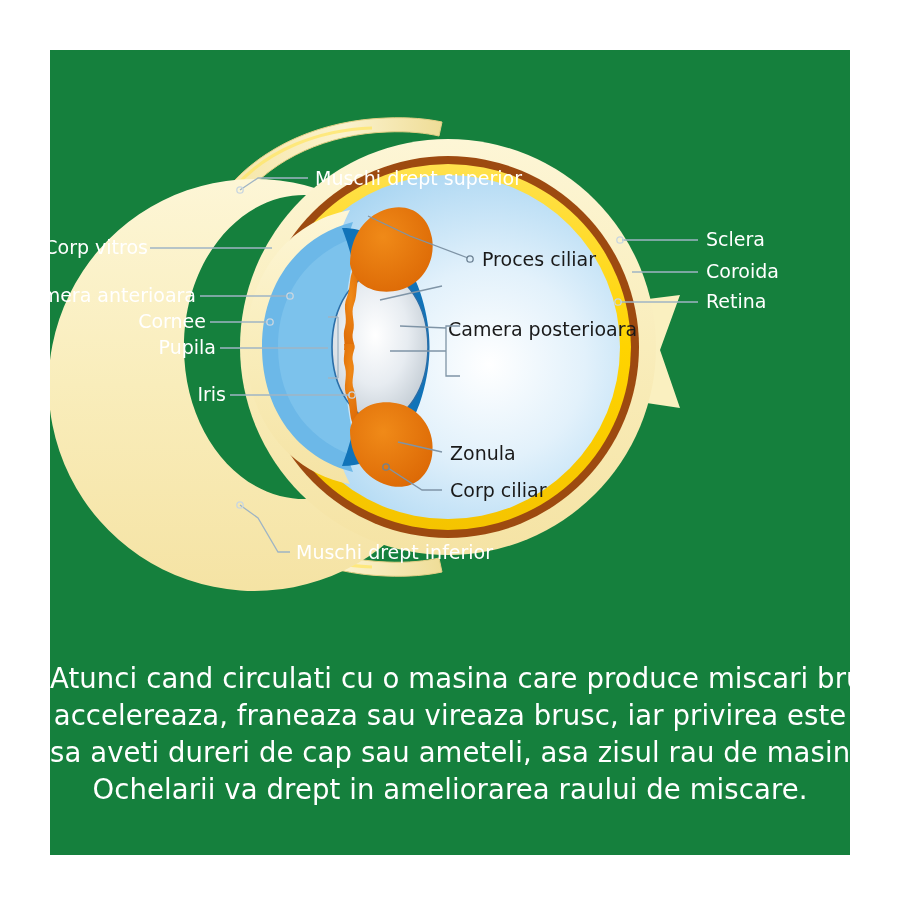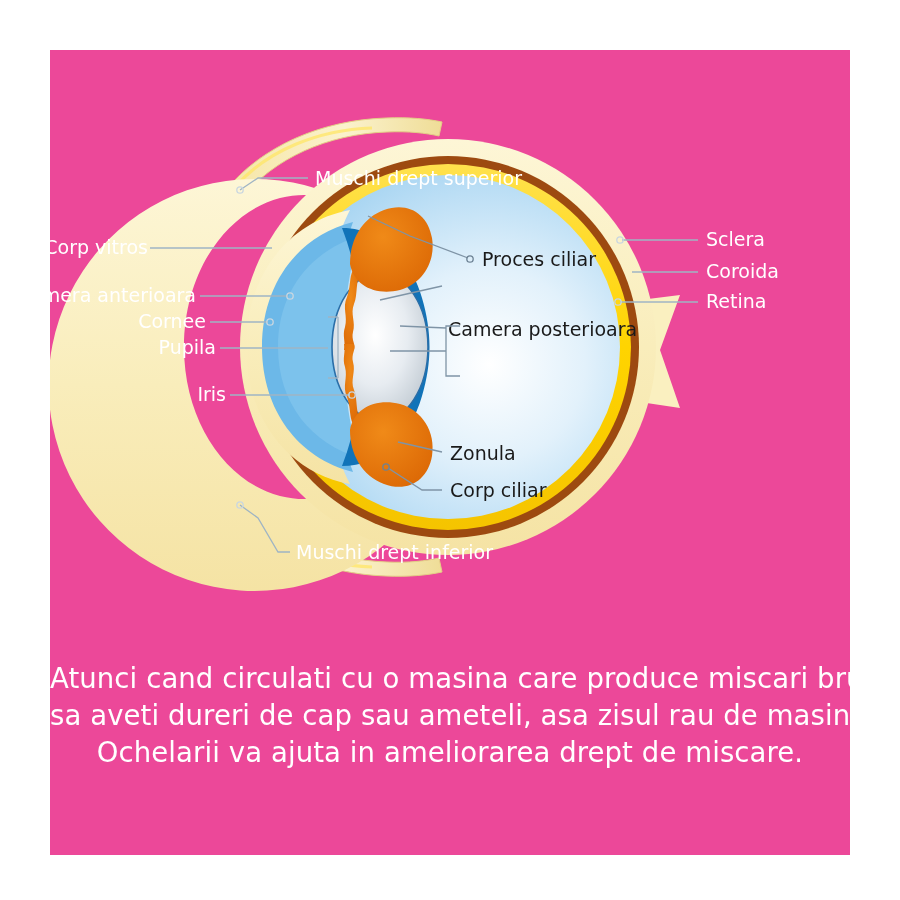--- a/index.html
+++ b/index.html
@@ -3,21 +3,21 @@
 <meta charset="utf-8">
 <style>
   html,body{margin:0;padding:0;background:#ffffff;}
   body{width:900px;height:900px;overflow:hidden;
        font-family:"DejaVu Sans","Liberation Sans",sans-serif;}
 
   #stage{position:relative;width:900px;height:900px;background:#ffffff;}
 
   
   #panel{position:absolute;left:50px;top:50px;width:800px;height:805px;
-         background:#ec4899;overflow:hidden;}
+         background:#15803d;overflow:hidden;}
 
   
   #diagram{position:absolute;left:0;top:0;width:800px;height:560px;}
   #diagram svg{display:block;}
 
   
   #caption{position:absolute;left:0;top:610px;width:800px;
            text-align:center;color:#ffffff;
            font-size:27.5px;line-height:37px;
            letter-spacing:.1px;}
@@ -233,18 +233,19 @@
           <path class="lead" d="M190,455 L208,468 L228,502 L240,502"></path>
           <circle class="dot" cx="190" cy="455" r="3.2"></circle>
           <text class="lbl-out" x="246" y="509">Muschi drept inferior</text>
         </g>
 
       </svg>
     </div>
 
     <div id="caption">
       <span class="ln">Atunci cand circulati cu o masina care produce miscari bruste,</span>
+      <span class="ln">accelereaza, franeaza sau vireaza brusc, iar privirea este</span>
       <span class="ln">sa aveti dureri de cap sau ameteli, asa zisul rau de masina.</span>
-      <span class="ln">Ochelarii va ajuta in ameliorarea drept de miscare.</span>
+      <span class="ln">Ochelarii va drept in ameliorarea raului de miscare.</span>
     </div>
 
   </div>
 </div>
 
 </body></html>

